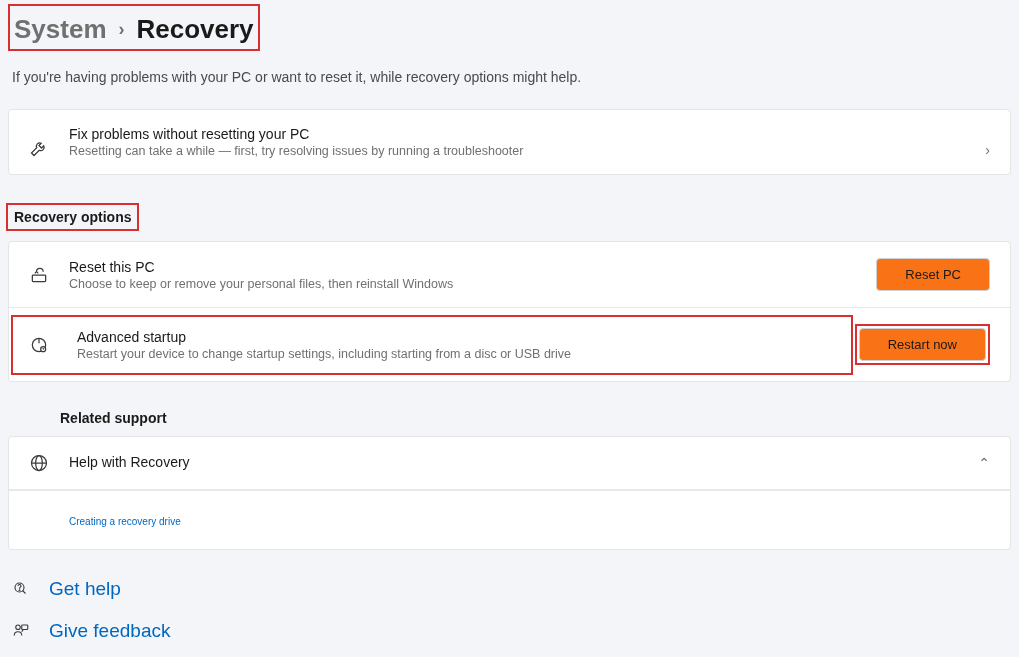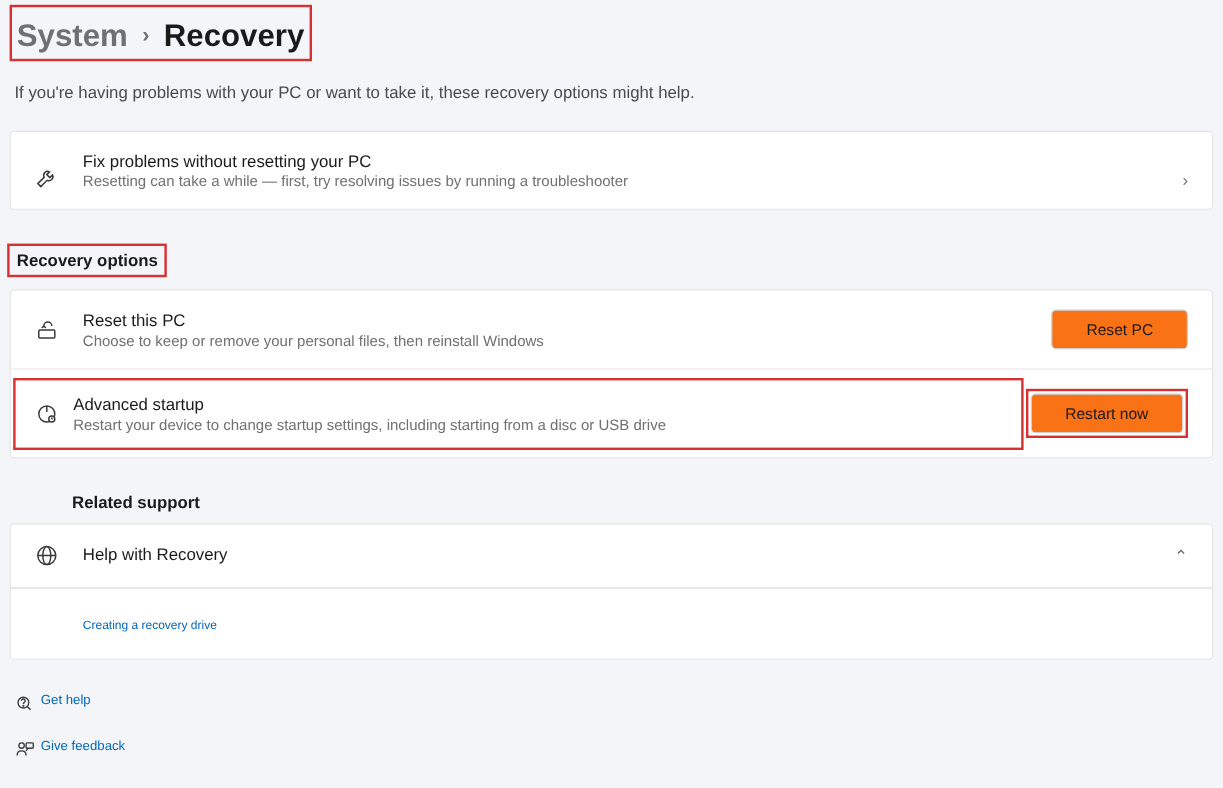--- a/index.html
+++ b/index.html
@@ -111,35 +111,35 @@
       padding: 16px 20px;
       border-bottom: 1px solid #e8e8e8;
     }
     .group .row:last-child { border-bottom: none; }
     .hl-row-content {
       border: 2px solid #d83030;
       padding: 12px 16px;
       margin: -14px -18px;
       display: flex;
       align-items: center;
-      gap: 12px;
+      gap: 28px;
       flex: 1;
       min-width: 0;
     }
     .hl-btn {
       border: 2px solid #d83030;
       padding: 2px;
       display: inline-block;
     }
     .link-row {
       display: flex;
-      align-items: flex-start;
-      gap: 4px;
+      align-items: center;
+      gap: 19px;
       padding: 10px 4px;
-      font-size: 11px;
+      font-size: 19px;
     }
     .link-row a {
       color: #0067c0;
       text-decoration: none;
       cursor: pointer;
     }
     .link-row .lic {
       width: 18px;
       height: 18px;
       display: flex;
@@ -158,21 +158,21 @@
   </style>
 </head>
 <body>
 
 <div class="breadcrumb">
   <span class="breadcrumb-parent">System</span>
   <span class="breadcrumb-chevron">›</span>
   <span class="breadcrumb-current">Recovery</span>
 </div>
 
-<p class="page-desc">If you're having problems with your PC or want to take it, these recovery options might help.</p>
+<p class="page-desc">If you're having problems with your PC or want to reset it, while recovery options might help.</p>
 
 <div class="card card-clickable">
   <div class="card-icon">
     <svg viewBox="0 0 24 24" fill="none" stroke="#3a3a3a" stroke-width="1.5">
       <path d="M14.7 6.3a4 4 0 0 0-5.4 5.4L3 18l3 3 6.3-6.3a4 4 0 0 0 5.4-5.4L15 12l-3-3 2.7-2.7z"></path>
     </svg>
   </div>
   <div class="card-text">
     <div class="card-title">Fix problems without resetting your PC</div>
     <div class="card-sub">Resetting can take a while — first, try resolving issues by running a troubleshooter</div>

